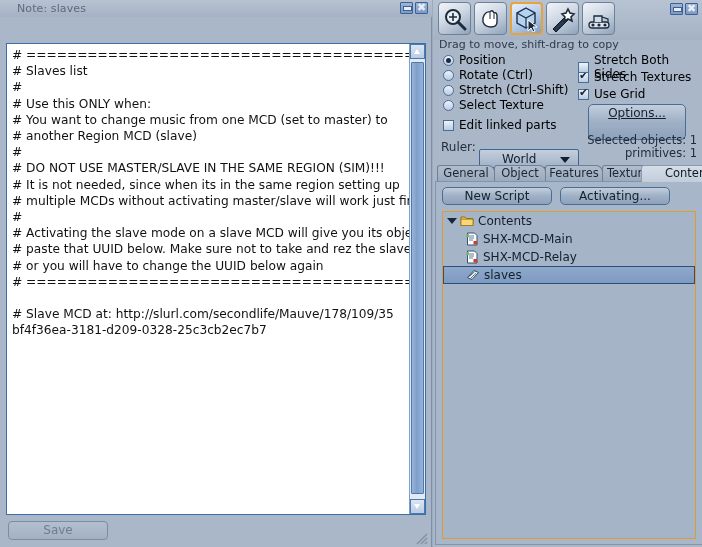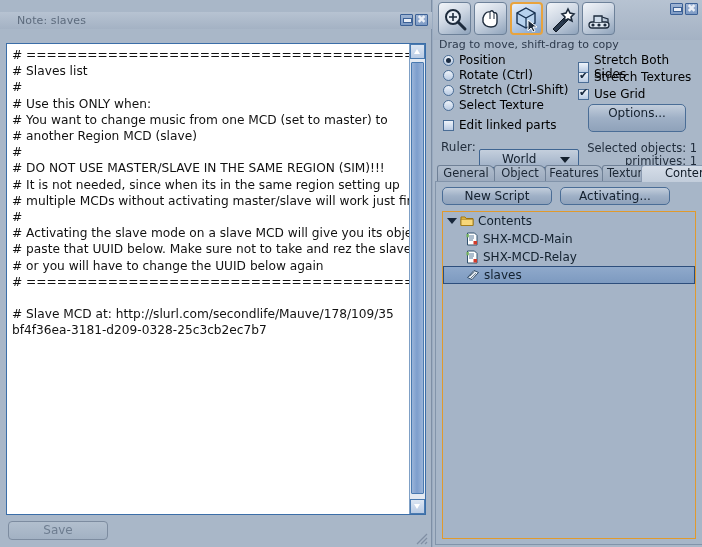--- a/index.html
+++ b/index.html
@@ -12,21 +12,21 @@
   }
   #root { position: relative; width: 702px; height: 547px; }
 
   
   #note-window {
     position: absolute; left: 0; top: 0; width: 432px; height: 547px;
     background: #a9b7c8;
     border-right: 1px solid #7e8fa5;
   }
   #note-titlebar {
-    position: absolute; left: 0; top: 12px; width: 432px; height: 17px;
+    position: absolute; left: 0; top: 0; width: 432px; height: 17px;
     background: linear-gradient(#b7c3d2, #a4b2c4);
     padding-left: 48px;
   }
   #note-title {
     position: absolute; left: 17px; top: 2px;
     font-size: 11px; color: #5d6b7d; letter-spacing: .1px;
   }
   .winbtns { position: absolute; top: 2px; display: flex; gap: 2px; }
   .winbtn {
     width: 13px; height: 12px;
@@ -161,21 +161,21 @@
     background: linear-gradient(#c4cfdd, #a0b1c7);
     border: 1px solid #3f6592; border-radius: 2px;
   }
   #ruler-value { position: absolute; left: 22px; top: 2px; font-size: 12px; color: #14202e; }
   #ruler-arrow {
     position: absolute; right: 8px; top: 7px; width: 0; height: 0;
     border-left: 5px solid transparent; border-right: 5px solid transparent;
     border-top: 6px solid #14202e;
   }
   #sel-info {
-    position: absolute; right: 5px; top: 142px; text-align: right;
+    position: absolute; right: 5px; top: 134px; text-align: right;
     font-size: 11.5px; color: #1f2b3a; line-height: 13px;
   }
 
   #tabs { position: absolute; left: 2px; top: 165px; width: 266px; height: 17px; }
   .tab {
     position: absolute; top: 0; height: 17px;
     background: linear-gradient(#b0bdcd, #9aa9bd);
     border: 1px solid #6f8096;
     border-bottom: none;
     border-radius: 3px 7px 0 0;
@@ -358,21 +358,21 @@
     </div>
     <div class="check-row" style="left:145px; top:53px;">
       <span class="cbox"></span>
       <span>Stretch Both Sides</span>
     </div>
     <div class="check-row" style="left:145px; top:87px;">
       <span class="cbox on"></span>
       <span>Use Grid</span>
     </div>
 
-    <div class="btn3d" style="position:absolute; left:155px; top:104px; width:98px; height:28px; line-height:17px;">Options...</div>
+    <div class="btn3d" style="position:absolute; left:155px; top:104px; width:98px; height:36px; line-height:17px;text-decoration:underline;">Options...</div>
 
     <div id="ruler-label">Ruler:</div>
     <div id="ruler-combo">
       <div id="ruler-value">World</div>
       <div id="ruler-arrow"></div>
     </div>
 
     <div id="sel-info">
       <div>Selected objects: 1</div>
       <div>primitives: 1</div>

